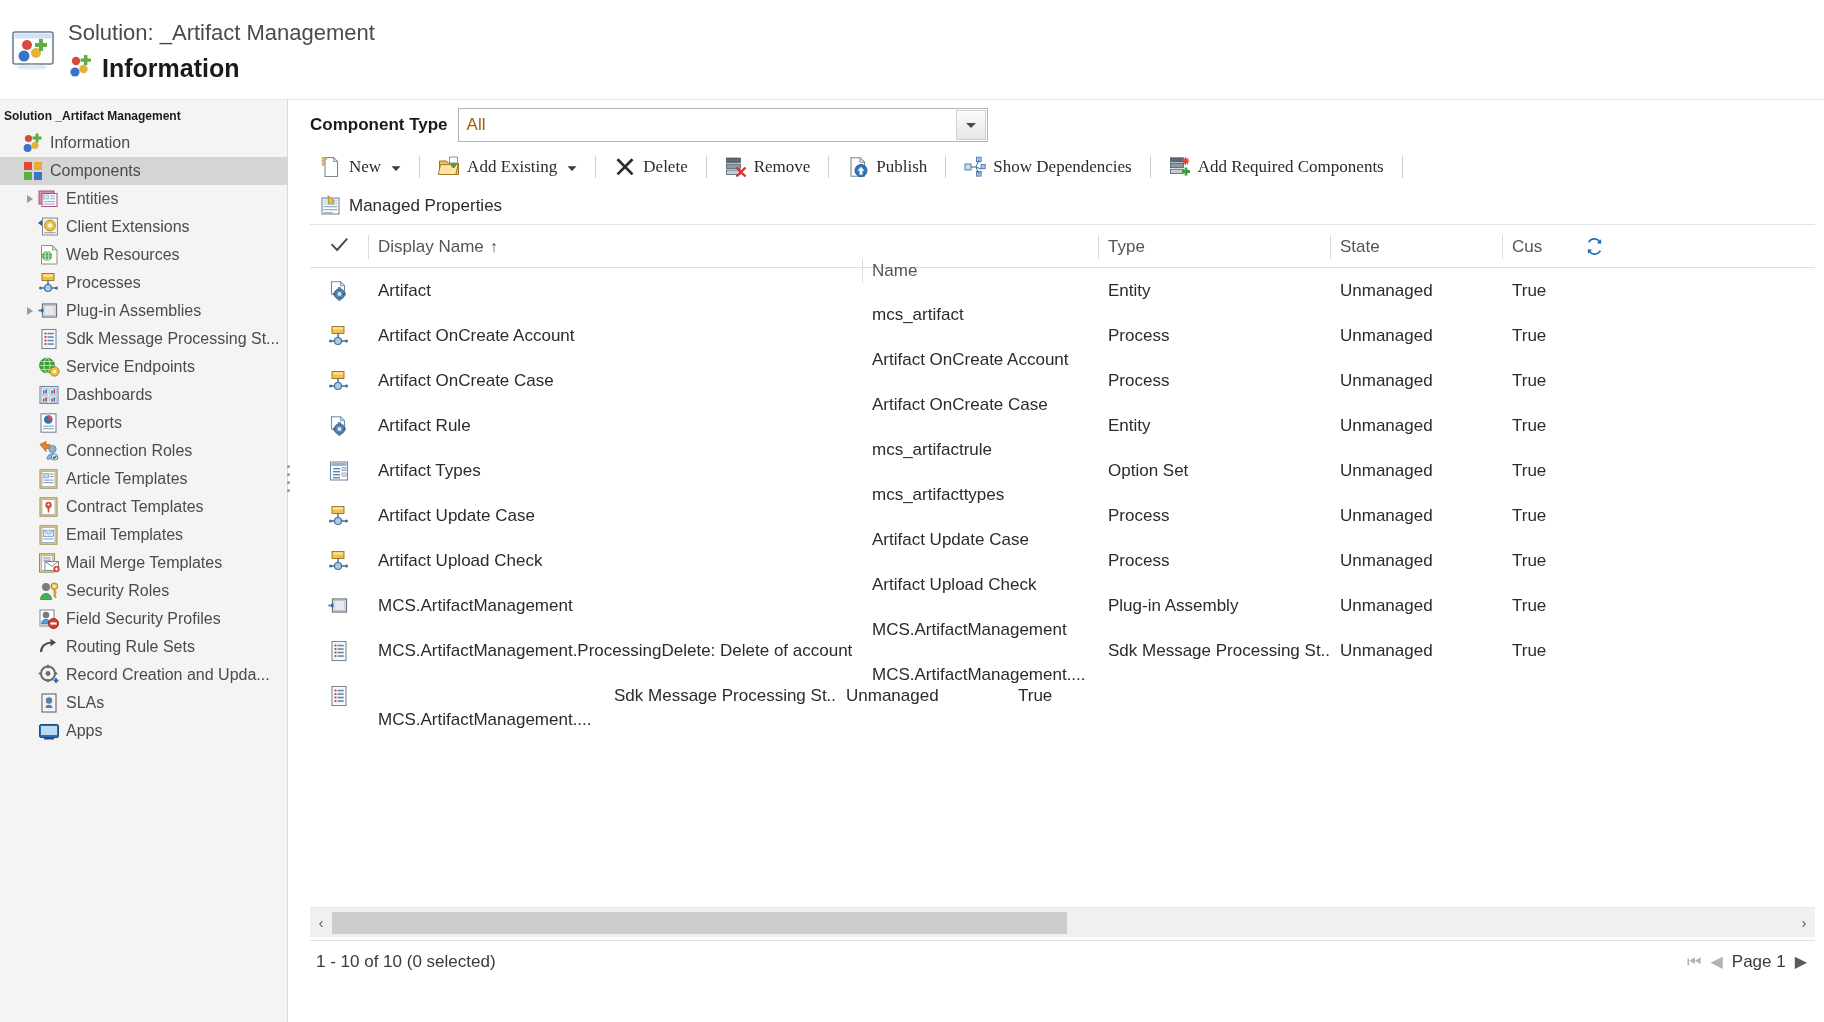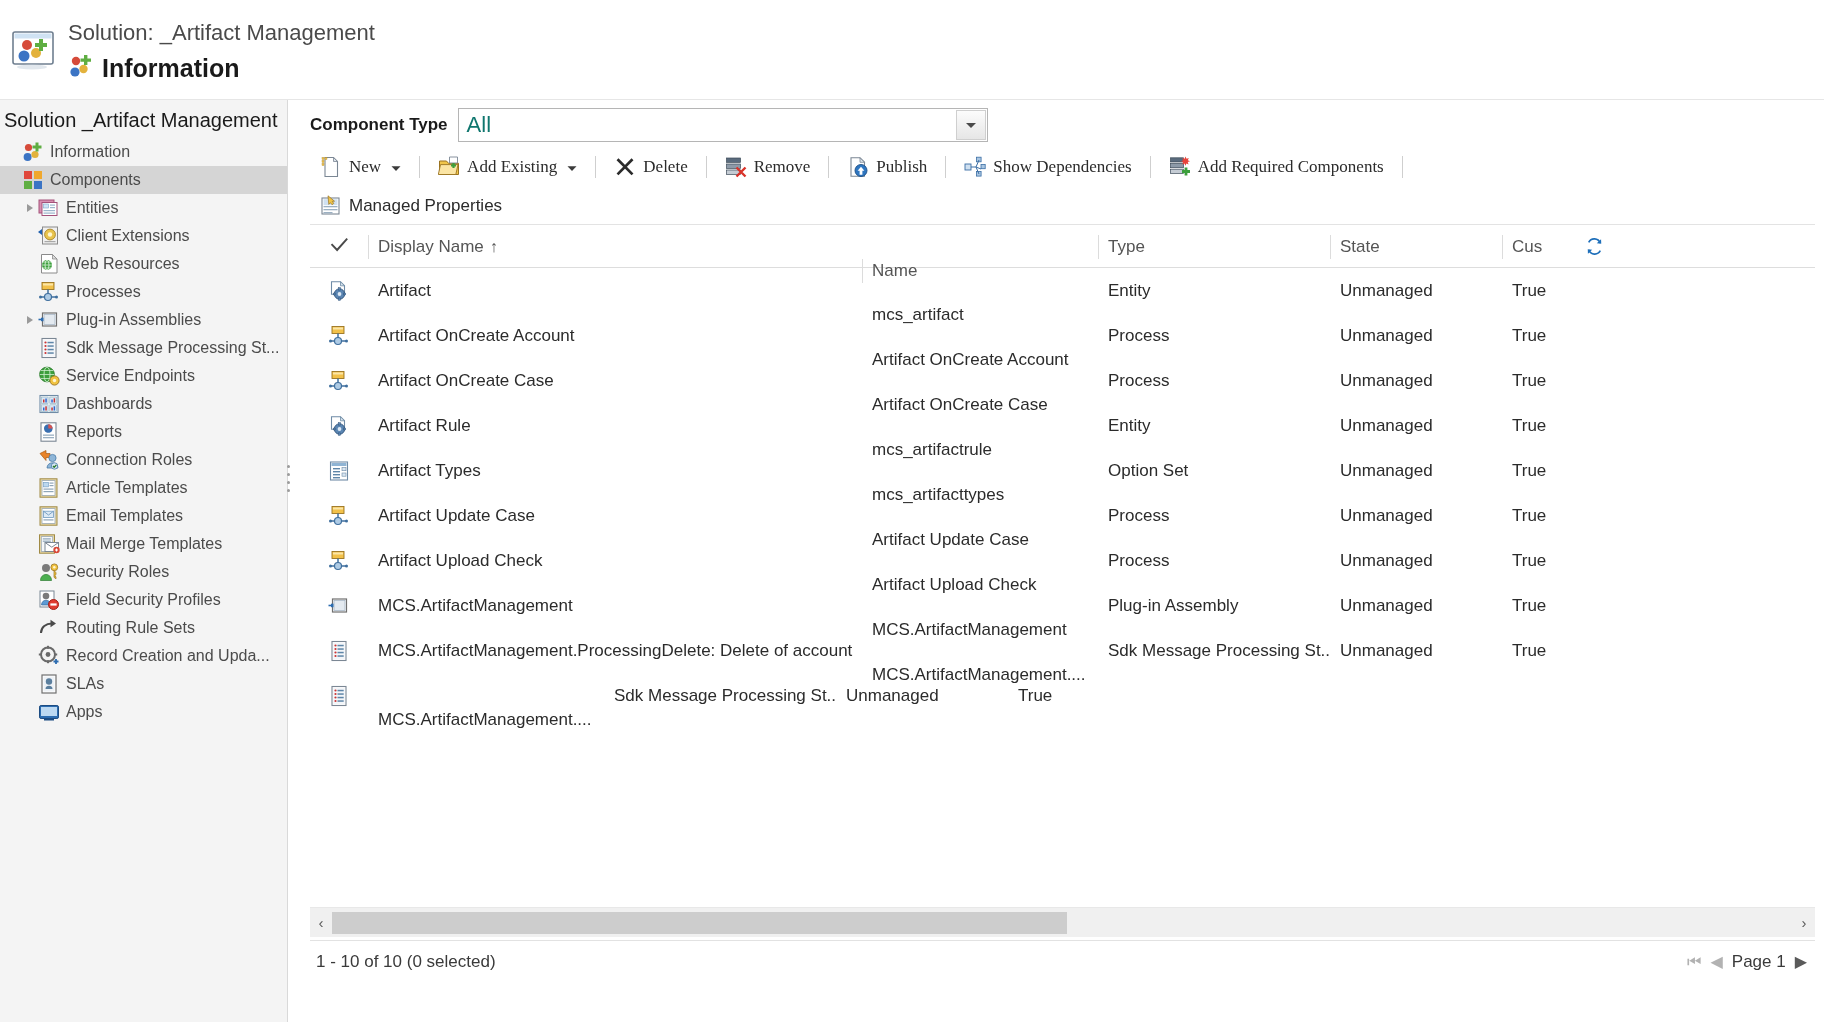--- a/index.html
+++ b/index.html
@@ -39,21 +39,21 @@
 
   
   #sidebar {
     position: absolute; left: 0; top: 100px;
     width: 288px; height: 922px;
     background: #f4f4f4;
     border-right: 1px solid #d9d9d9;
     overflow: hidden;
   }
   #sidebar-title {
-    font-size: 20px; font-weight: normal; color: #1a1a1a;
+    font-size: 12px; font-weight: bold; color: #1a1a1a;
     padding: 9px 0 6px 4px; white-space: nowrap;
   }
   .tree-item {
     display: flex; align-items: center;
     height: 28px; cursor: default;
     white-space: nowrap; position: relative;
   }
   .tree-item.selected { background: #d5d5d5; }
   .tw {
     width: 16px; height: 28px; flex: 0 0 16px;
@@ -108,21 +108,21 @@
   #ctype-label {
     font-size: 17px; font-weight: bold; color: #1a1a1a;
     margin-right: 10px; white-space: nowrap;
   }
   #ctype-select {
     width: 530px; height: 34px;
     border: 1px solid #b5b5b5; background: #fff;
     display: flex; align-items: center; position: relative;
   }
   #ctype-value {
-    font-size: 22px; color: #0f766e; padding-left: 8px;
+    font-size: 17px; color: #a16207; padding-left: 8px;
   }
   #ctype-arrow-box {
     position: absolute; right: 1px; top: 1px;
     width: 30px; height: 30px;
     background: linear-gradient(#fcfcfc,#e6e6e6);
     border: 1px solid #cfcfcf;
     display: flex; align-items: center; justify-content: center;
   }
   .caret-dn {
     width: 0; height: 0;
@@ -431,20 +431,31 @@
             <rect x="5.5" y="11.5" width="10" height="1.2" fill="#8fa6b8"></rect>
             <rect x="5.5" y="14" width="10" height="1.2" fill="#8fa6b8"></rect>
           </svg></span>
         <span class="ti-label">Article Templates</span>
       </div>
       <div class="tree-item d2">
         <span class="tw"></span>
         <span class="ti-icon"><svg width="22" height="22" viewBox="0 0 22 22">
             <rect x="2" y="1.8" width="17" height="18.4" fill="#e8d9a8" stroke="#a08a44" stroke-width="1"></rect>
             <rect x="4" y="3.6" width="13" height="14.8" fill="#ffffff" stroke="#9aa8b5" stroke-width=".8"></rect>
+            <circle cx="10.5" cy="9" r="3.2" fill="#d94a3a"></circle>
+            <path d="M9.4 11.4h2.2l-.4 5h-1.4z" fill="#d94a3a"></path>
+            <circle cx="10.5" cy="8.6" r="1.1" fill="#fff"></circle>
+          </svg></span>
+        <span class="ti-label">Contract Templates</span>
+      </div>
+      <div class="tree-item d2">
+        <span class="tw"></span>
+        <span class="ti-icon"><svg width="22" height="22" viewBox="0 0 22 22">
+            <rect x="2" y="1.8" width="17" height="18.4" fill="#e8d9a8" stroke="#a08a44" stroke-width="1"></rect>
+            <rect x="4" y="3.6" width="13" height="14.8" fill="#ffffff" stroke="#9aa8b5" stroke-width=".8"></rect>
             <rect x="5.5" y="6.2" width="10" height="6.2" fill="#dce9f4" stroke="#6f9ac0" stroke-width=".8"></rect>
             <path d="M5.5 6.2l5 3.8 5-3.8" fill="none" stroke="#6f9ac0" stroke-width=".9"></path>
             <rect x="5.5" y="14.3" width="10" height="1.2" fill="#8fa6b8"></rect>
           </svg></span>
         <span class="ti-label">Email Templates</span>
       </div>
       <div class="tree-item d2">
         <span class="tw"></span>
         <span class="ti-icon"><svg width="22" height="22" viewBox="0 0 22 22">
             <rect x="1.5" y="1.8" width="15" height="18.4" fill="#e8d9a8" stroke="#a08a44" stroke-width="1"></rect>

